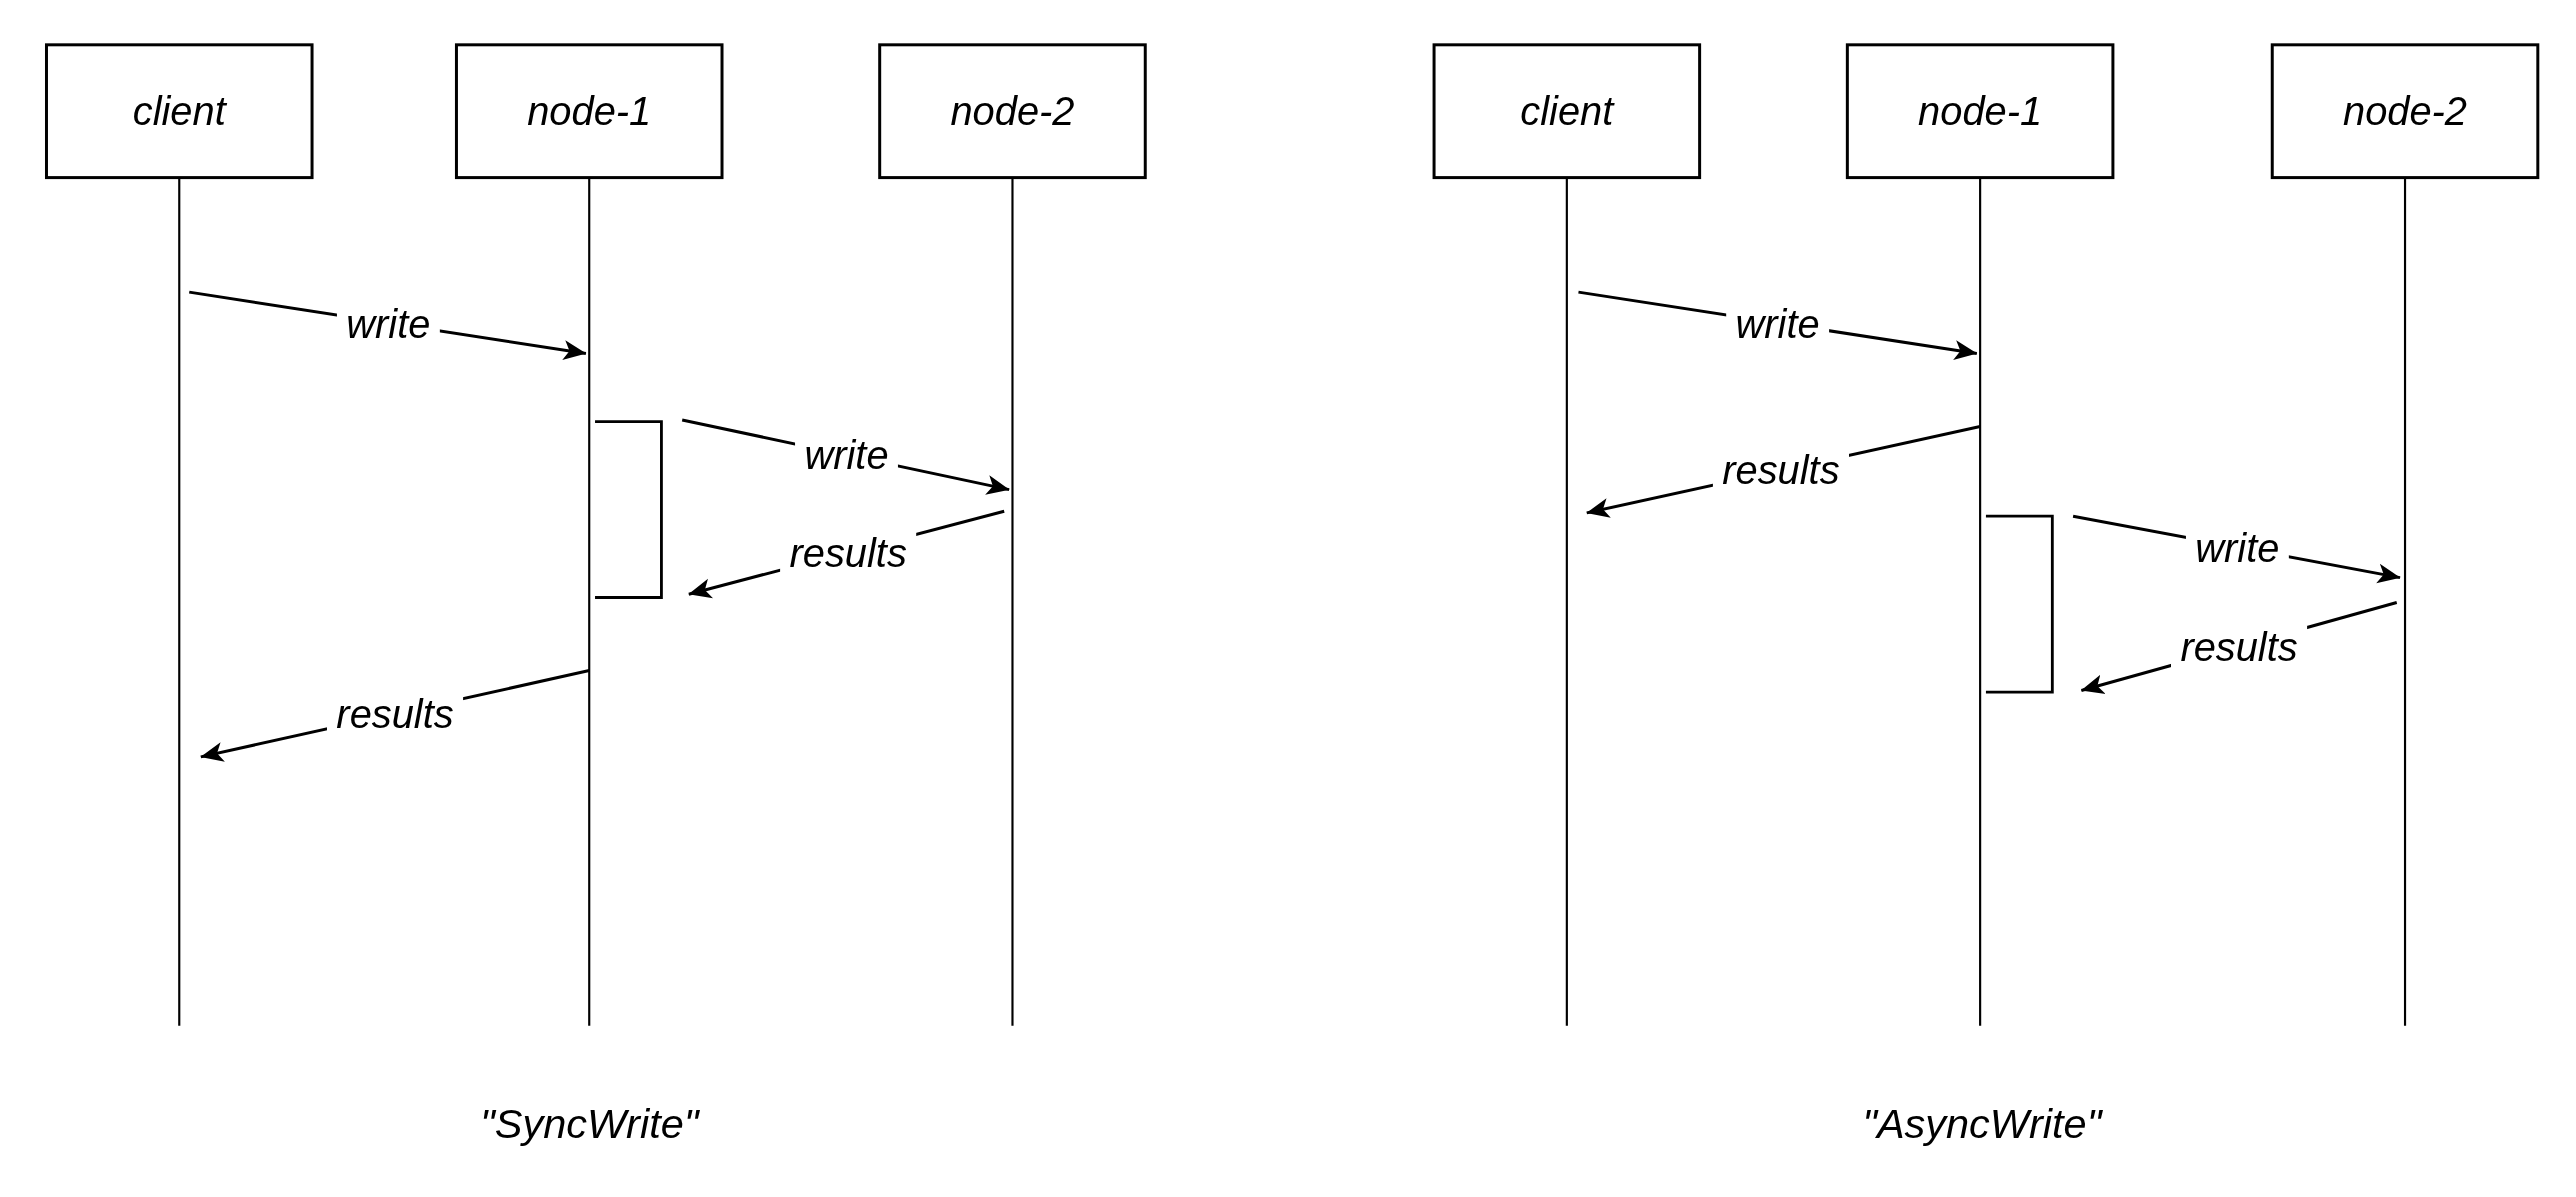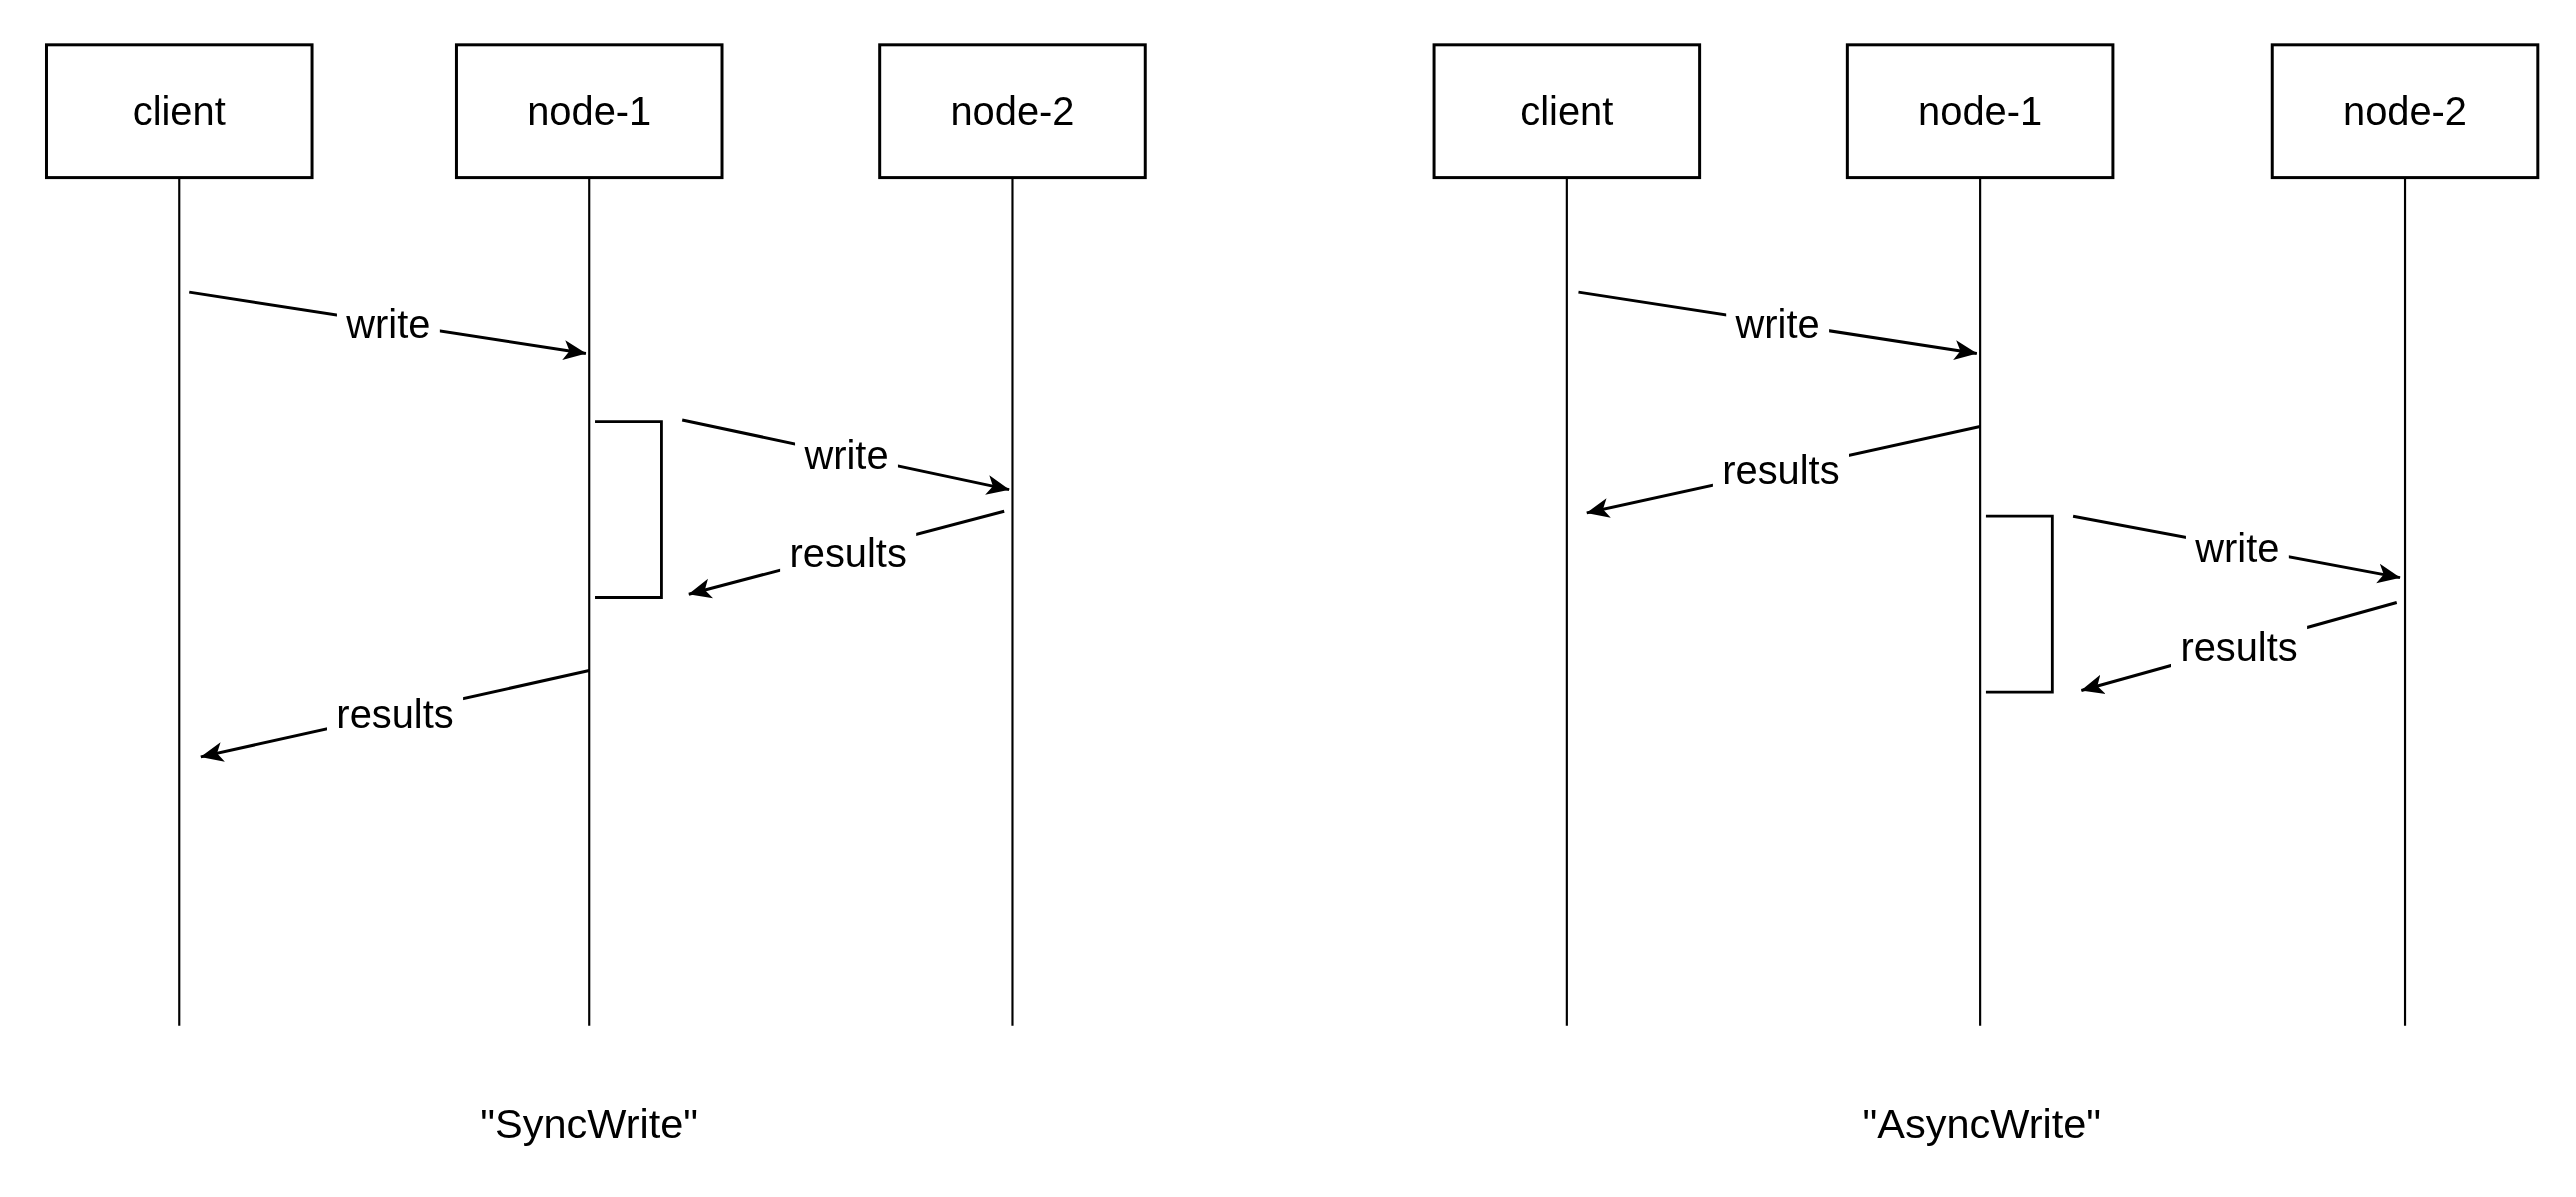--- a/index.html
+++ b/index.html
@@ -3,20 +3,21 @@
 <meta charset="utf-8">
 <style>
   html, body {
     margin: 0;
     padding: 0;
     background: #ffffff;
   }
   .stage {
     width: 100vw;
     background: #ffffff;
+    font-style: italic;
   }
   .stage svg {
     display: block;
     width: 100%;
     height: auto;
   }
   .actor-label, .msg-label, .caption-label {
     font-family: "Liberation Sans", sans-serif;
     fill: #000000;
   }

